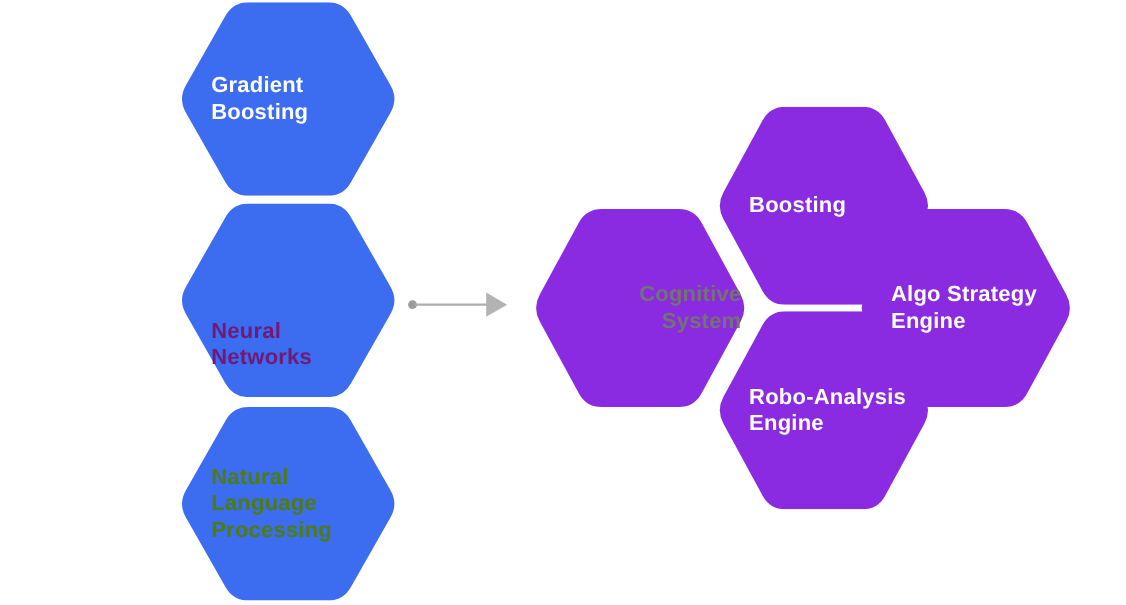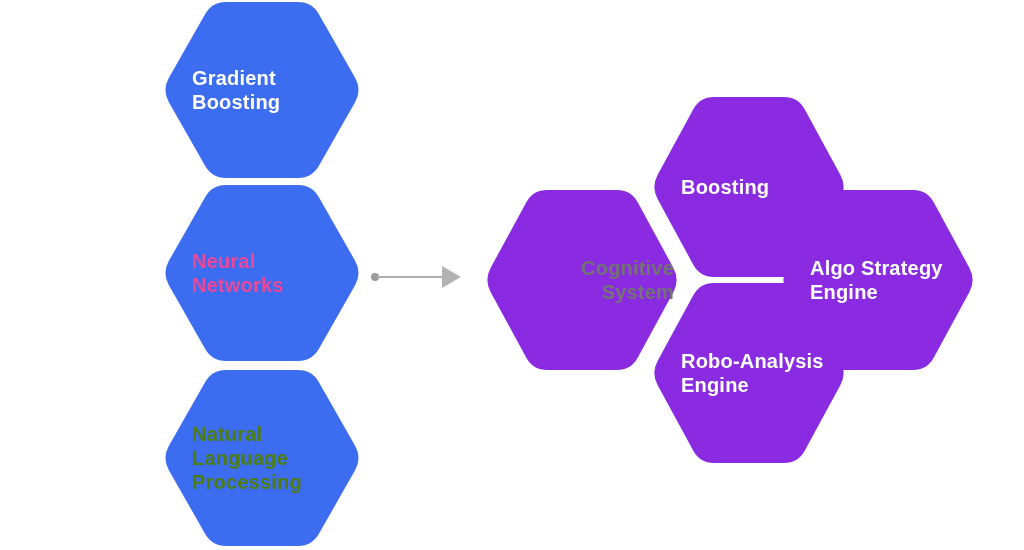--- a/index.html
+++ b/index.html
@@ -52,21 +52,21 @@
         <path d="M43.1 12.2 Q50.0 0.0 64.0 0.0 L136.0 0.0 Q150.0 0.0 156.9 12.2 L193.1 75.8 Q200.0 88.0 193.1 100.2 L156.9 163.8 Q150.0 176.0 136.0 176.0 L64.0 176.0 Q50.0 176.0 43.1 163.8 L6.9 100.2 Q0.0 88.0 6.9 75.8 Z" fill="#3C6CF0"></path>
       </svg>
     <div class="hex-label" style="color: rgb(255, 255, 255);">Gradient
 Boosting</div>
   </div>
 
   <div class="hex ml" style="left:162px; top:185px; width:200px; height:176px">
     <svg class="hex-svg" viewBox="0 0 200 176">
         <path d="M43.1 12.2 Q50.0 0.0 64.0 0.0 L136.0 0.0 Q150.0 0.0 156.9 12.2 L193.1 75.8 Q200.0 88.0 193.1 100.2 L156.9 163.8 Q150.0 176.0 136.0 176.0 L64.0 176.0 Q50.0 176.0 43.1 163.8 L6.9 100.2 Q0.0 88.0 6.9 75.8 Z" fill="#3C6CF0"></path>
       </svg>
-    <div class="hex-label" style="color: #ec4899;">Neural
+    <div class="hex-label" style="color: #701a75; margin-top: 40px;">Neural
 Networks</div>
   </div>
 
   <div class="hex ml" style="left:162px; top:370px; width:200px; height:176px">
     <svg class="hex-svg" viewBox="0 0 200 176">
         <path d="M43.1 12.2 Q50.0 0.0 64.0 0.0 L136.0 0.0 Q150.0 0.0 156.9 12.2 L193.1 75.8 Q200.0 88.0 193.1 100.2 L156.9 163.8 Q150.0 176.0 136.0 176.0 L64.0 176.0 Q50.0 176.0 43.1 163.8 L6.9 100.2 Q0.0 88.0 6.9 75.8 Z" fill="#3C6CF0"></path>
       </svg>
     <div class="hex-label" style="color: #4d7c0f;">Natural
 Language
 Processing</div>

